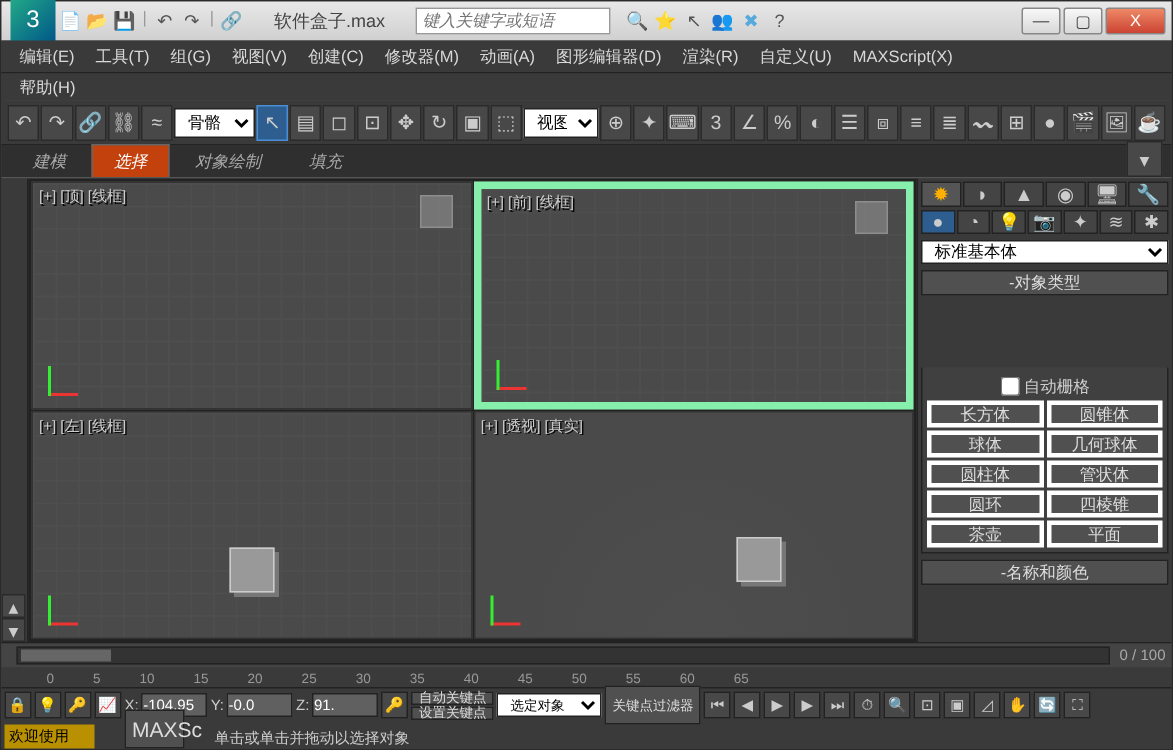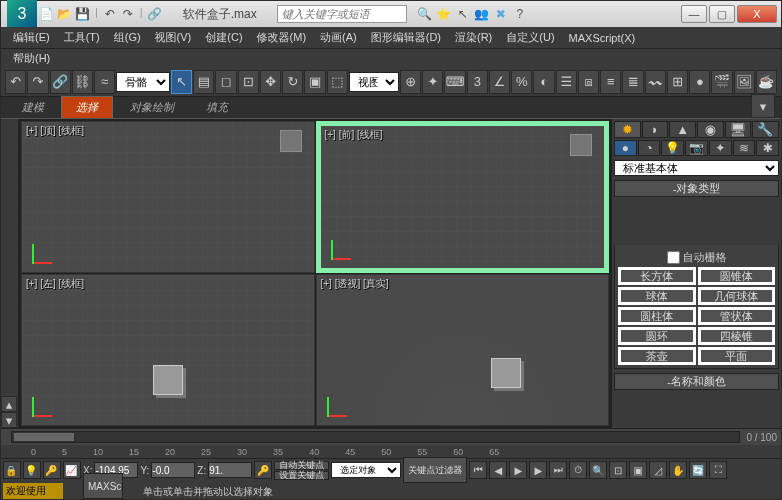--- a/index.html
+++ b/index.html
@@ -289,18 +289,18 @@
       <div class="play-btn">🔍</div>
       <div class="play-btn">⊡</div>
       <div class="play-btn">▣</div>
       <div class="play-btn">◿</div>
       <div class="play-btn">✋</div>
       <div class="play-btn">🔄</div>
       <div class="play-btn">⛶</div>
     </div>
     <div class="status2">
       <div class="welcome">欢迎使用</div>
-      <div class="status-field" style="width:40px;font-size:10px">MAXSc</div>
+      <div class="status-field" style="width:40px;font-size:14px">MAXSc</div>
       <span class="prompt">单击或单击并拖动以选择对象</span>
     </div>
   </div>
 
 </div>
 
 </body></html>

